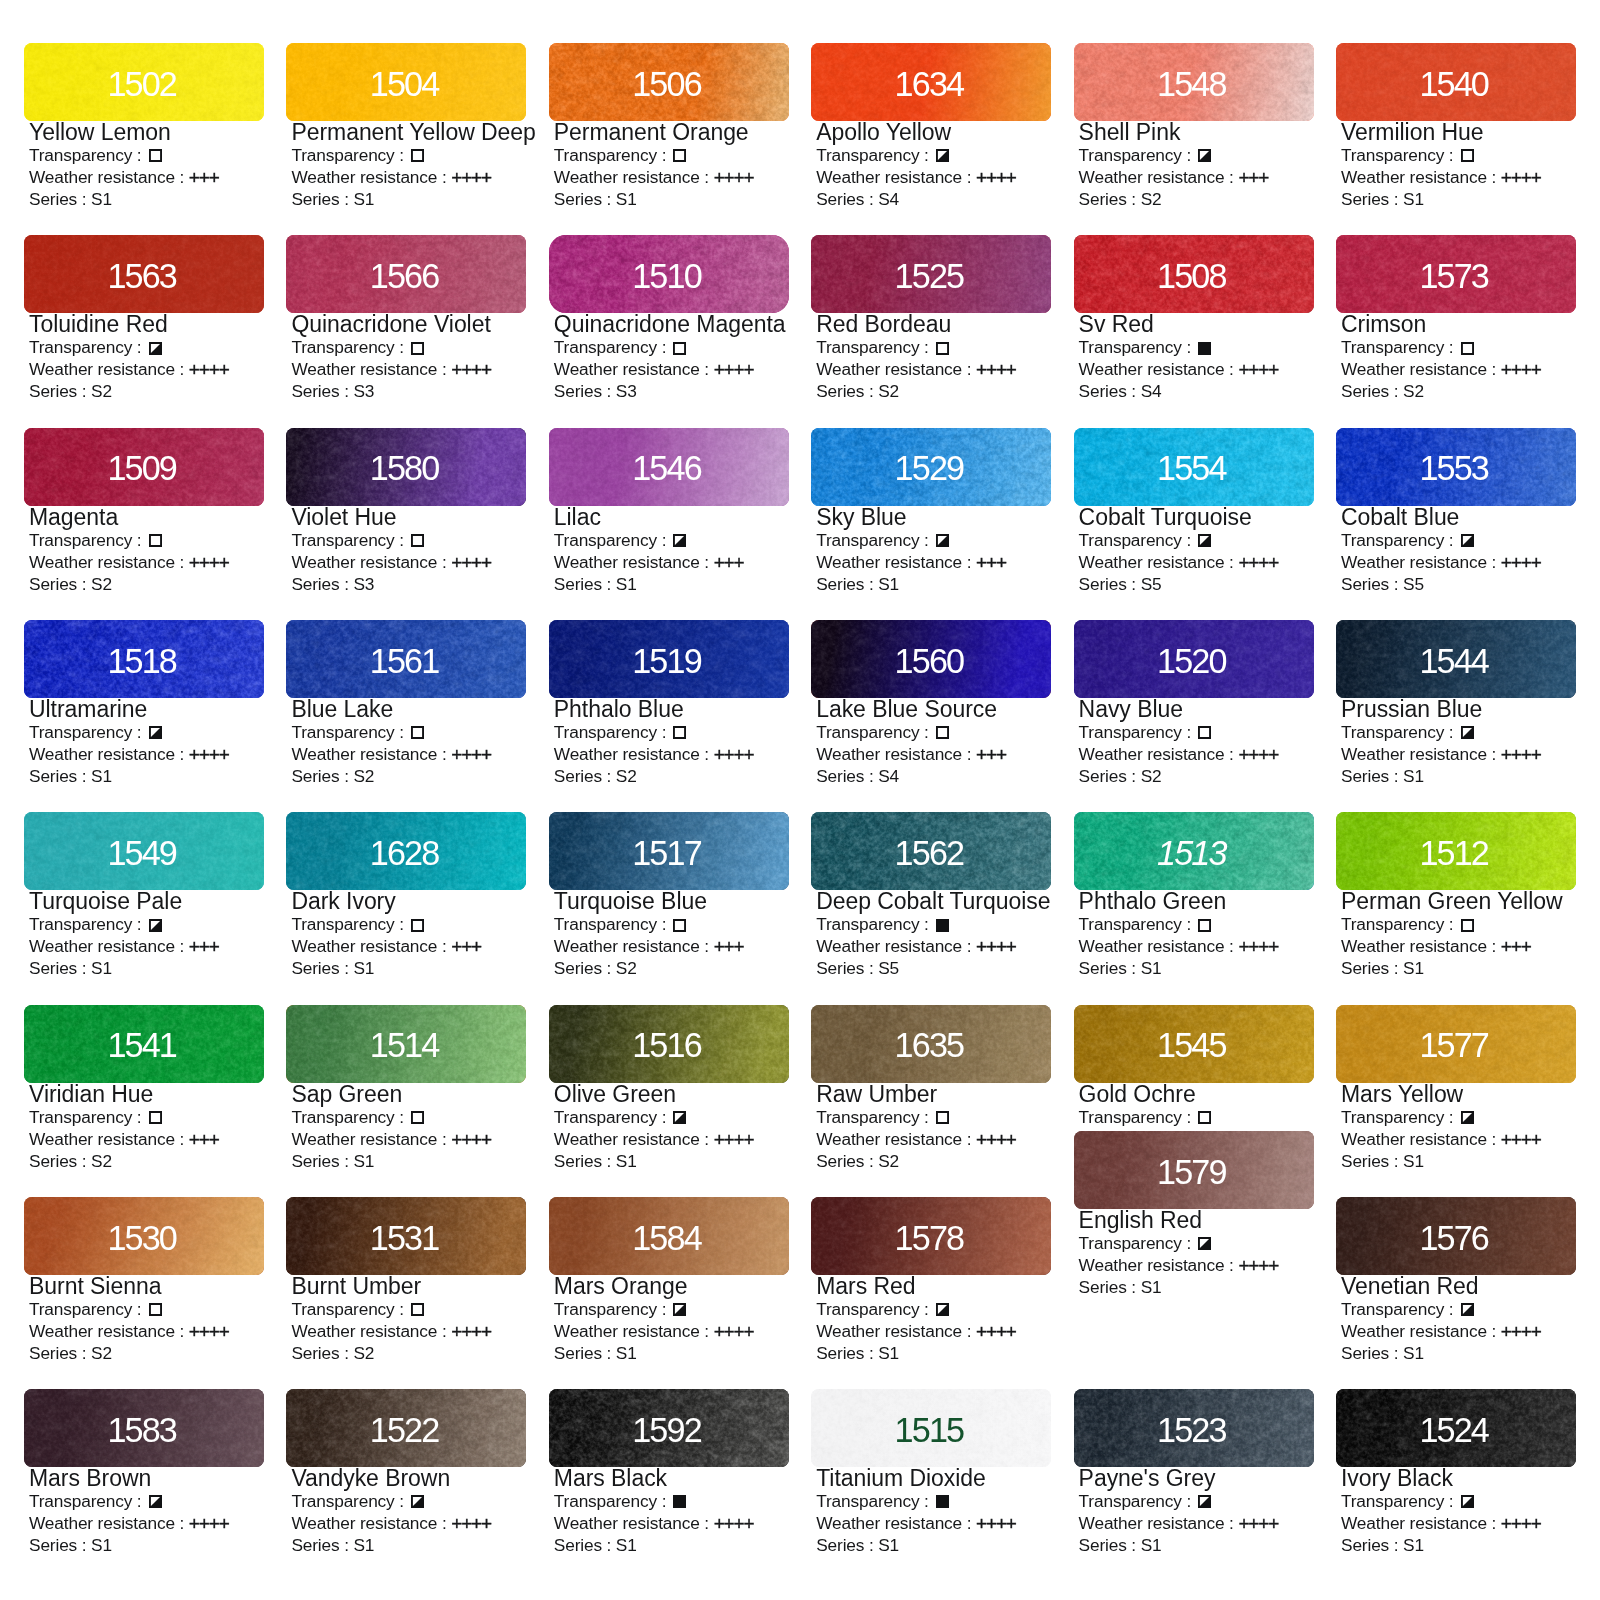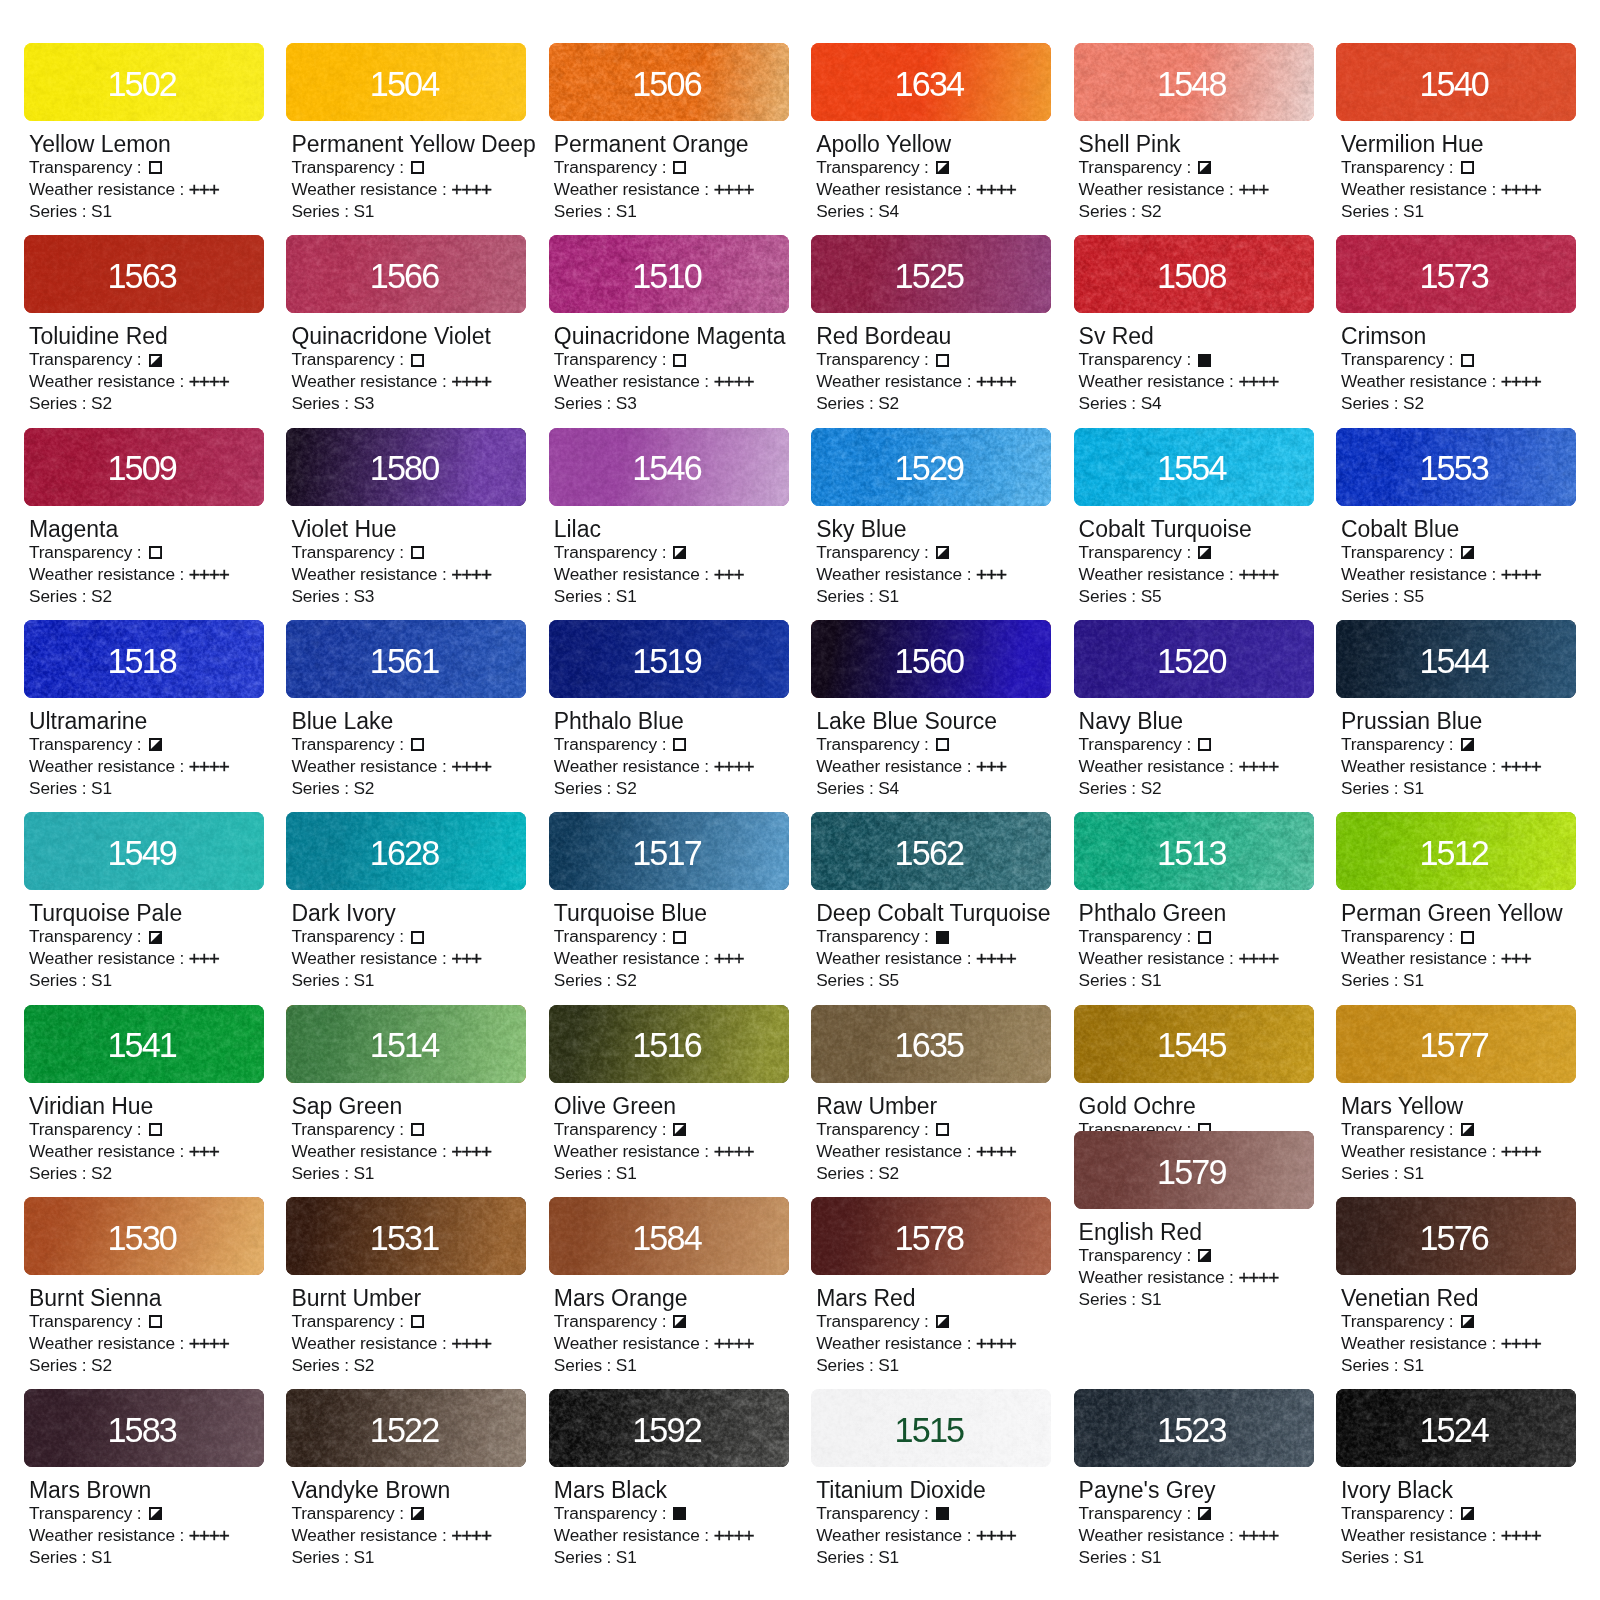--- a/index.html
+++ b/index.html
@@ -9,21 +9,21 @@
 .fx{position:absolute;width:0;height:0;overflow:hidden;}
 .grid{position:relative;width:1600px;height:1600px;overflow:hidden;}
 .card{position:absolute;width:240px;}
 .sw{position:relative;width:240px;height:78px;border-radius:8px;overflow:hidden;}
 .lay{position:absolute;left:0;top:0;width:240px;height:78px;display:block;}
 .fxw{position:absolute;left:0;top:0;width:240px;height:78px;}
 .code{position:absolute;left:0;right:0;top:0;bottom:0;display:flex;align-items:center;justify-content:center;
   font-size:34.2px;letter-spacing:-1.85px;text-indent:-4.6px;color:#ffffff;line-height:1;padding-top:4px;font-weight:400;z-index:5;}
 .code.dk{color:#14532d;}
 .tx{padding-left:5px;transform:translateZ(0);}
-.nm{font-size:23px;letter-spacing:-0.05px;color:#17181a;line-height:23px;margin-top:12px;white-space:nowrap;}
+.nm{font-size:23px;letter-spacing:-0.05px;color:#17181a;line-height:23px;margin-top:0;white-space:nowrap;}
 .rw{font-size:17.3px;letter-spacing:-0.15px;color:#17181a;line-height:22.1px;white-space:pre;}
 .rws{margin-top:0px;}
 .pl{font-size:19px;letter-spacing:-1.15px;-webkit-text-stroke:0.35px #17181a;display:inline-block;transform:translateY(1.3px);}
 .sym{display:inline-block;width:13px;height:13px;vertical-align:-1.4px;margin-left:2.4px;}
 .sym svg{display:block;width:13px;height:13px;}
 </style>
 </head>
 <body>
 
 <svg class="fx" width="0" height="0" aria-hidden="true" focusable="false">
@@ -493,21 +493,21 @@
 <div class="tx">
 <div class="nm">Quinacridone Violet</div>
 <div class="rw rws"><span>Transparency : </span><span class="sym open"><svg viewBox="0 0 13 13">
               <path d="M0.95 0.95 H12.05 V12.05 H0.95 Z" fill="none" stroke="#111214" stroke-width="1.9"></path>
             </svg></span></div>
 <div class="rw"><span>Weather resistance : </span><span class="pl">++++</span></div>
 <div class="rw"><span>Series : </span><span>S3</span></div>
 </div>
 </div>
 <div class="card" style="left:548.8px;top:235.3px;">
-<div class="sw" style="background:#ae247d;">
+<div class="sw" style="background:#ae247d;border-radius:17px;">
 <div class="fxw">
 <div class="lay" style="background:linear-gradient(100deg,#ae247d 30%,#be5f9a 100%);"></div>
 <svg class="lay" style="opacity:0.156">
             <rect width="100%" height="100%" filter="url(#md0)"></rect>
           </svg>
 <svg class="lay" style="opacity:0.18">
             <rect width="100%" height="100%" filter="url(#ml0)"></rect>
           </svg>
 <svg class="lay" style="opacity:0.15">
             <rect width="100%" height="100%" filter="url(#gd0)"></rect>
@@ -1180,21 +1180,21 @@
 <div class="tx">
 <div class="nm">Deep Cobalt Turquoise</div>
 <div class="rw rws"><span>Transparency : </span><span class="sym full"><svg viewBox="0 0 13 13">
               <rect x="0" y="0" width="13" height="13" fill="#111214"></rect>
             </svg></span></div>
 <div class="rw"><span>Weather resistance : </span><span class="pl">++++</span></div>
 <div class="rw"><span>Series : </span><span>S5</span></div>
 </div>
 </div>
 <div class="card" style="left:1073.6px;top:812.2px;">
-<div class="sw" style="background:#0369a1;">
+<div class="sw" style="background:#0369a1;font-style:italic;">
 <div class="fxw">
 <div class="lay" style="background:linear-gradient(100deg,#0baf81 25%,#4ec1a0 100%);"></div>
 <svg class="lay" style="opacity:0.156">
             <rect width="100%" height="100%" filter="url(#md4)"></rect>
           </svg>
 <svg class="lay" style="opacity:0.18">
             <rect width="100%" height="100%" filter="url(#ml4)"></rect>
           </svg>
 <svg class="lay" style="opacity:0.15">
             <rect width="100%" height="100%" filter="url(#gd4)"></rect>

